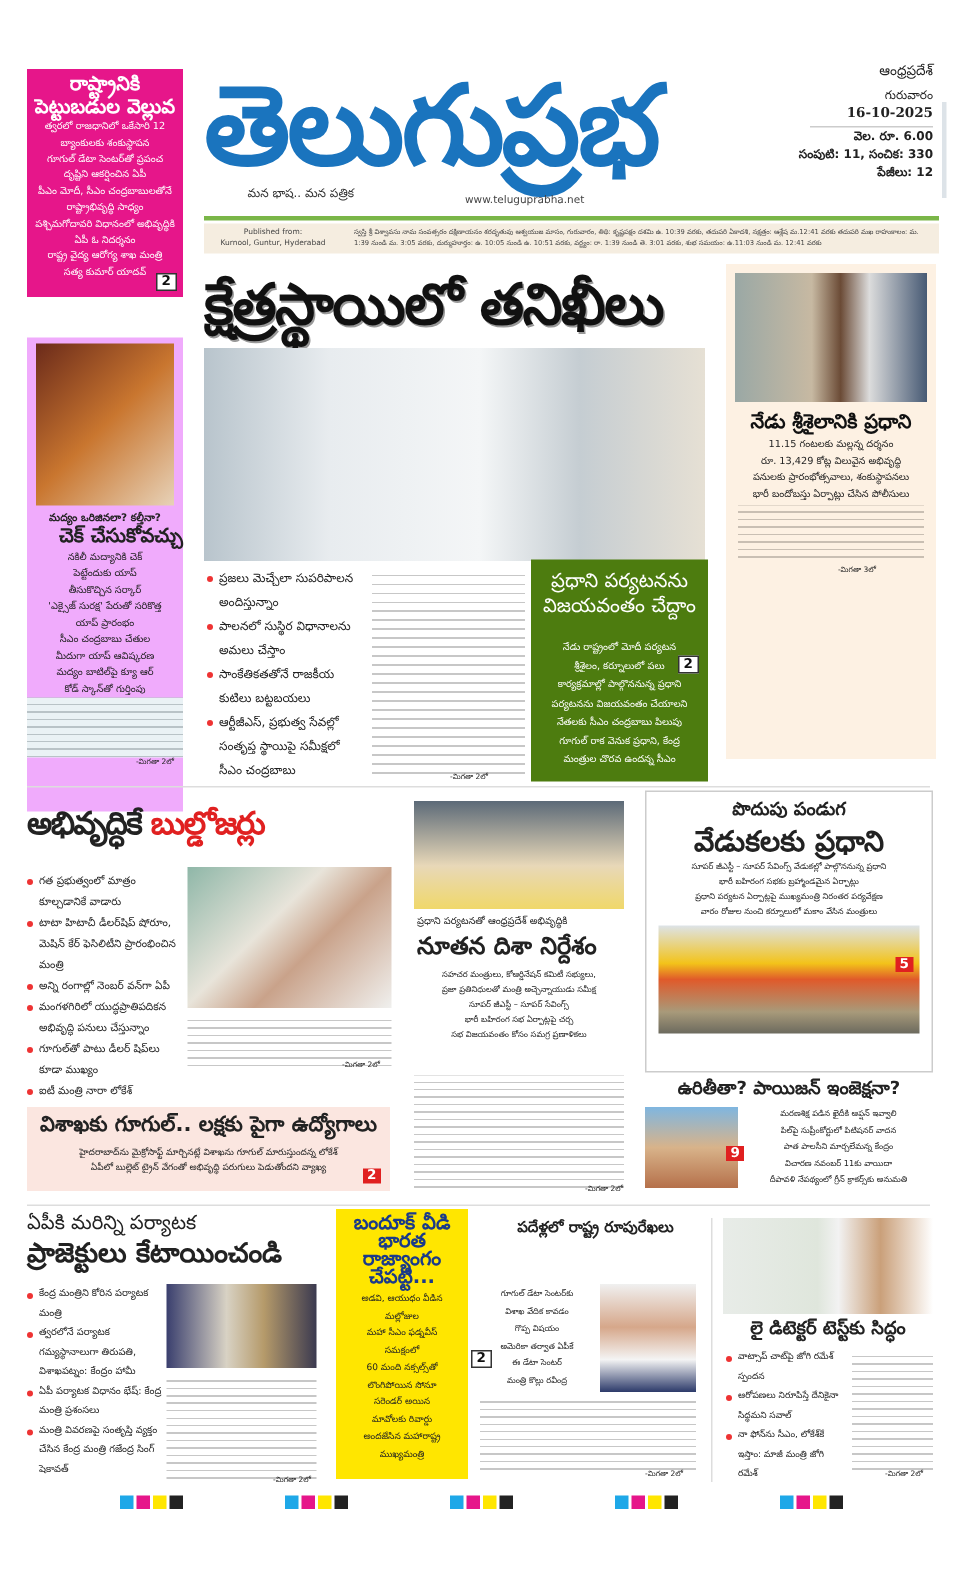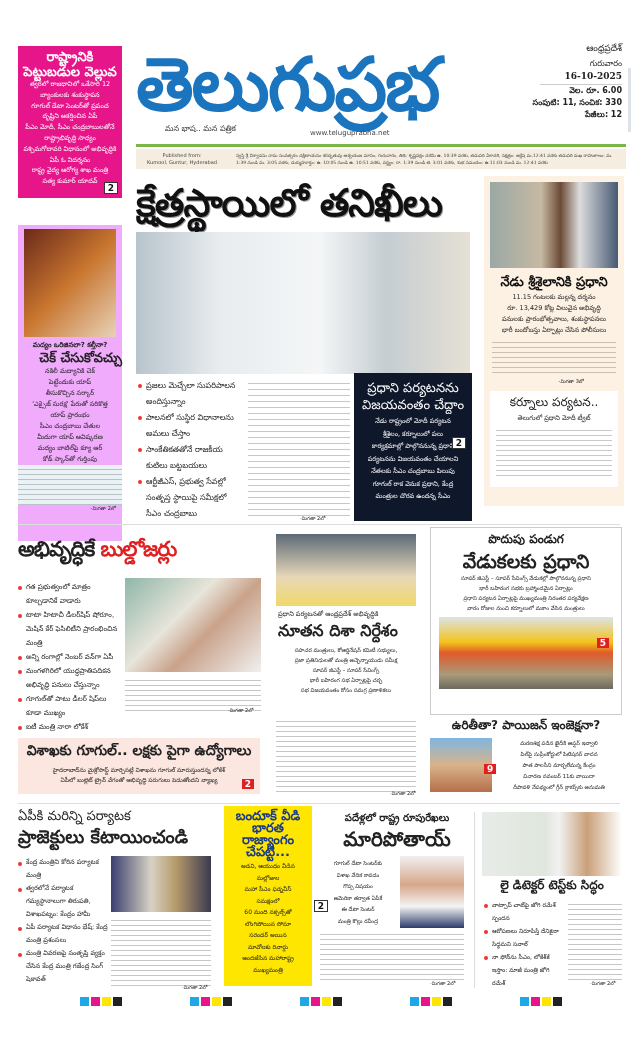--- a/index.html
+++ b/index.html
@@ -19,21 +19,21 @@
 .pubbar .pf{position:absolute;left:6px;top:3px;width:80px;text-align:center;font-size:5px}
 .pubbar .txt{position:absolute;left:100px;top:3px;width:386px}
 .lead-head{left:136px;top:178px;width:330px;font-size:38px;font-weight:bold;color:#111;letter-spacing:-1px;line-height:50px;text-shadow:1px 1px 0 #999}
 .photo{background:linear-gradient(135deg,#cfd6dc,#eef0f2 40%,#b9c2c9);border:0}
 .leftcol{left:18px;top:225px;width:104px;height:316px;background:#f0abfc}
 .sm{font-size:6.5px;line-height:11px;text-align:center}
 .tiny{font-size:4px;line-height:6px;color:#333;text-align:justify}
 .bullets{font-size:8px;line-height:16px;color:#222}
 .bullets li{list-style:none;position:relative;padding-left:8px}
 .bullets li:before{content:"";position:absolute;left:0;top:6px;width:4px;height:4px;border-radius:50%;background:#e33}
-.bluebox{left:354px;top:373px;width:118px;height:148px;background:#0f172a;color:#fff;text-align:center;padding:6px 4px}
+.bluebox{left:354px;top:373px;width:118px;height:148px;background:#4d7c0f;color:#fff;text-align:center;padding:6px 4px}
 .bluebox .h{font-size:13px;line-height:17px}
 .bluebox .t{font-size:6.5px;line-height:12.5px}
 .rightcol{left:484px;top:176px;width:140px;height:330px;background:#fdf1e3}
 .rc-head{font-size:13px;font-weight:bold;text-align:center;color:#111}
 .cmyk{display:flex;gap:2px}
 .cmyk span{width:9px;height:9px;display:block}
 .yellowbox{left:224px;top:806px;width:88px;height:180px;background:#ffe600;text-align:center;padding:4px}
 </style>
 </head>
 <body>
@@ -102,44 +102,39 @@
   <li>ప్రజలు మెచ్చేలా సుపరిపాలన అందిస్తున్నాం</li>
   <li>పాలనలో సుస్థిర విధానాలను అమలు చేస్తాం</li>
   <li>సాంకేతికతతోనే రాజకీయ కుటిలు బట్టబయలు</li>
   <li>ఆర్టీజీఎస్, ప్రభుత్వ సేవల్లో సంతృప్త స్థాయిపై సమీక్షలో సీఎం చంద్రబాబు</li>
 </ul>
 <div class="abs tiny" style="left:248px;top:378px;width:102px;height:140px;overflow:hidden;background:repeating-linear-gradient(#fff 0 5px,#c7c7c7 5px 6px)"></div>
 <div class="abs" style="left:300px;top:515px;font-size:5px">-మిగతా 2లో</div>
 
 <div class="abs bluebox">
   <div class="h">ప్రధాని పర్యటనను విజయవంతం చేద్దాం</div>
-  <div class="t" style="margin-top:2px">నేడు రాష్ట్రంలో మోదీ పర్యటన</div>
+  <div class="t" style="margin-top:12px">నేడు రాష్ట్రంలో మోదీ పర్యటన</div>
   <div class="t">శ్రీశైలం, కర్నూలులో పలు</div>
   <div class="t">కార్యక్రమాల్లో పాల్గొననున్న ప్రధాని</div>
   <div class="t">పర్యటనను విజయవంతం చేయాలని</div>
   <div class="t">నేతలకు సీఎం చంద్రబాబు పిలుపు</div>
   <div class="t">గూగుల్ రాక వెనుక ప్రధాని, కేంద్ర</div>
   <div class="t">మంత్రుల చొరవ ఉందన్న సీఎం</div>
   <span class="pgnum" style="position:absolute;right:6px;top:64px">2</span>
 </div>
 
 <div class="abs rightcol">
   <div class="photo" style="margin:6px;height:86px;background:linear-gradient(90deg,#9aa8a5 0%,#c7b9a2 40%,#6b4b36 55%,#dcdcdc 70%,#475a74 100%)"></div>
   <div class="rc-head">నేడు శ్రీశైలానికి ప్రధాని</div>
   <div class="sm">11.15 గంటలకు మల్లన్న దర్శనం</div>
   <div class="sm">రూ. 13,429 కోట్ల విలువైన అభివృద్ధి</div>
   <div class="sm">పనులకు ప్రారంభోత్సవాలు, శంకుస్థాపనలు</div>
   <div class="sm">భారీ బందోబస్తు ఏర్పాట్లు చేసిన పోలీసులు</div>
   <div class="tiny" style="margin:2px 8px;height:38px;background:repeating-linear-gradient(#fdf1e3 0 4px,#c9bfb3 4px 5px)"></div>
   <div style="font-size:5px;text-align:right;padding-right:40px">-మిగతా 3లో</div>
-  <div style="background:#fff;margin:6px 6px 0;height:96px;text-align:center;padding-top:4px">
-    <div style="font-size:12px">కర్నూలు పర్యటన..</div>
-    <div style="font-size:6.5px;margin-top:2px">తెలుగులో ప్రధాని మోదీ ట్వీట్</div>
-    <div class="tiny" style="margin:3px 6px;height:50px;background:repeating-linear-gradient(#fff 0 4px,#c9c9c9 4px 5px)"></div>
-  </div>
 </div>
 
 <div class="abs" style="left:18px;top:524px;width:602px;height:1px;background:#ddd"></div>
 
 <div class="abs" style="left:18px;top:529px;font-size:21px;font-weight:bold;letter-spacing:-1px;line-height:40px">
   <span>అభివృద్ధికే</span>
   <span style="color:#e02020">బుల్డోజర్లు</span>
 </div>
 <ul class="abs bullets" style="left:18px;top:580px;width:104px;font-size:7px;line-height:14px">
   <li>గత ప్రభుత్వంలో మాత్రం కూల్చడానికే వాడారు</li>
@@ -221,21 +216,20 @@
   <div style="font-size:6px;line-height:11.5px">లొంగిపోయిన సోనూ</div>
   <div style="font-size:6px;line-height:11.5px">సరెండర్ అయిన</div>
   <div style="font-size:6px;line-height:11.5px">మావోలకు రివార్డు</div>
   <div style="font-size:6px;line-height:11.5px">అందజేసిన మహారాష్ట్ర</div>
   <div style="font-size:6px;line-height:11.5px">ముఖ్యమంత్రి</div>
   <span class="pgnum" style="position:absolute;right:-16px;top:94px">2</span>
 </div>
 
 <div class="abs" style="left:322px;top:812px;width:150px;text-align:center">
   <div style="font-size:10px;font-weight:bold">పదేళ్లలో రాష్ట్ర రూపురేఖలు</div>
-  <div style="font-size:20px;font-weight:bold;line-height:26px">మారిపోతాయ్</div>
 </div>
 <div class="abs" style="left:320px;top:858px;width:76px;text-align:center">
   <div style="font-size:5.5px;line-height:11.5px">గూగుల్ డేటా సెంటర్‌కు</div>
   <div style="font-size:5.5px;line-height:11.5px">విశాఖ వేదిక కావడం</div>
   <div style="font-size:5.5px;line-height:11.5px">గొప్ప విషయం</div>
   <div style="font-size:5.5px;line-height:11.5px">అమెరికా తర్వాత ఏపీకే</div>
   <div style="font-size:5.5px;line-height:11.5px">ఈ డేటా సెంటర్</div>
   <div style="font-size:5.5px;line-height:11.5px">మంత్రి కొల్లు రవీంద్ర</div>
 </div>
 <div class="abs photo" style="left:400px;top:856px;width:64px;height:72px;background:linear-gradient(180deg,#f0f0f0,#d6a78a 40%,#f4f4f4 70%,#2c3a6a)"></div>

